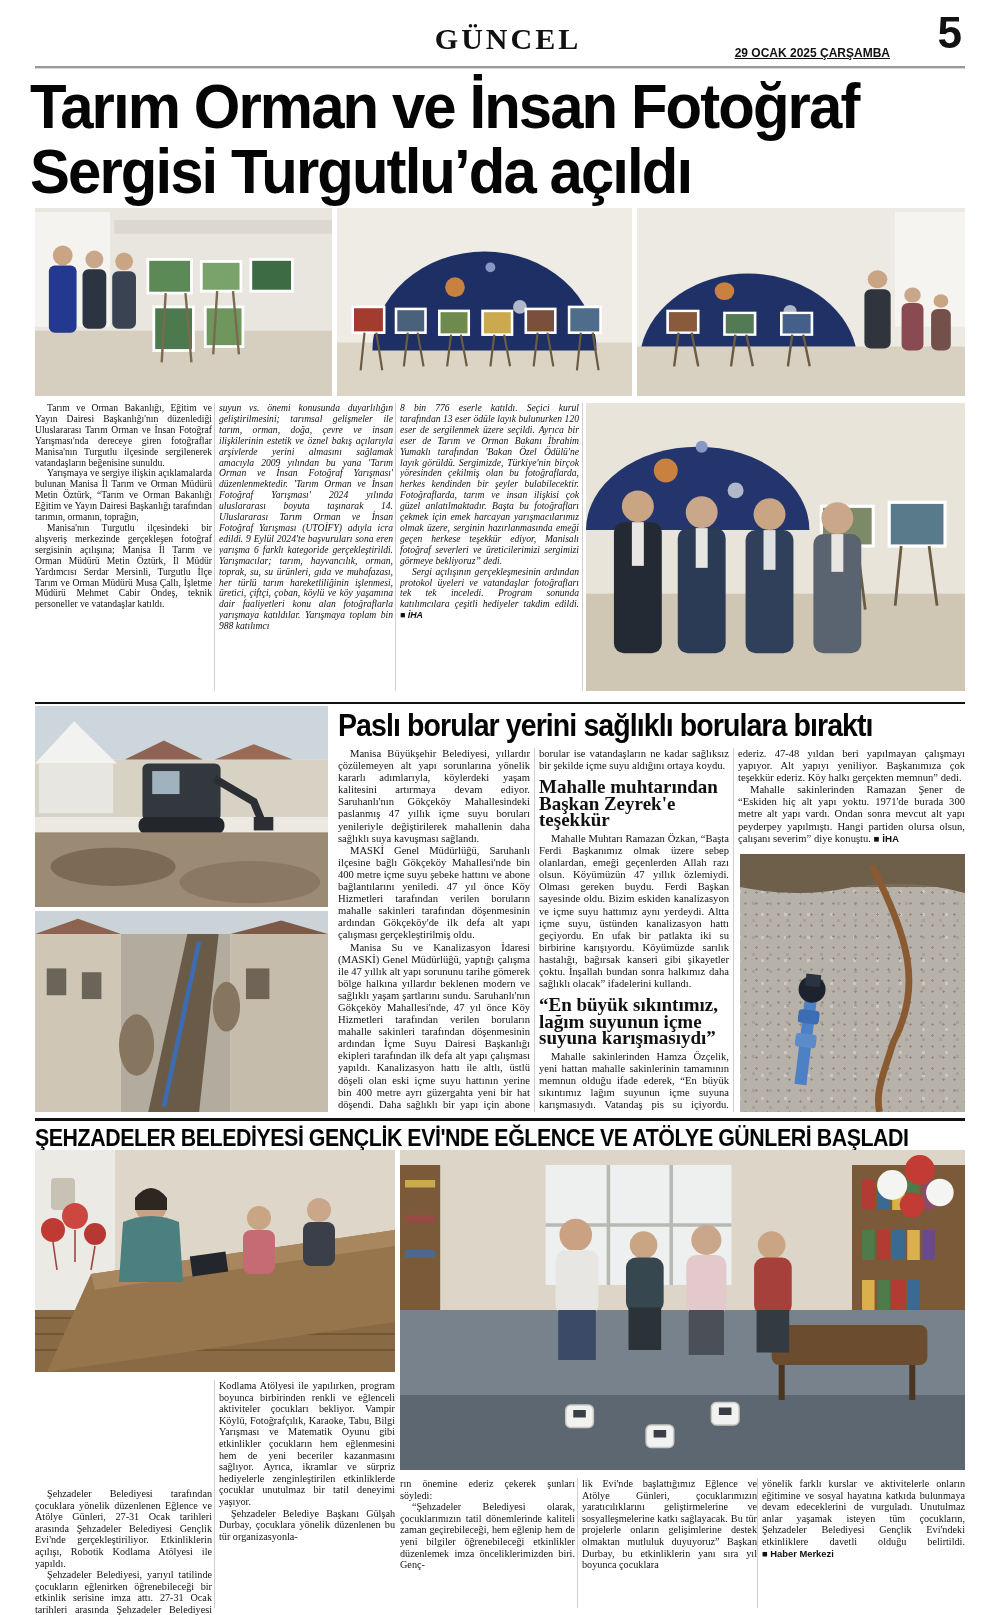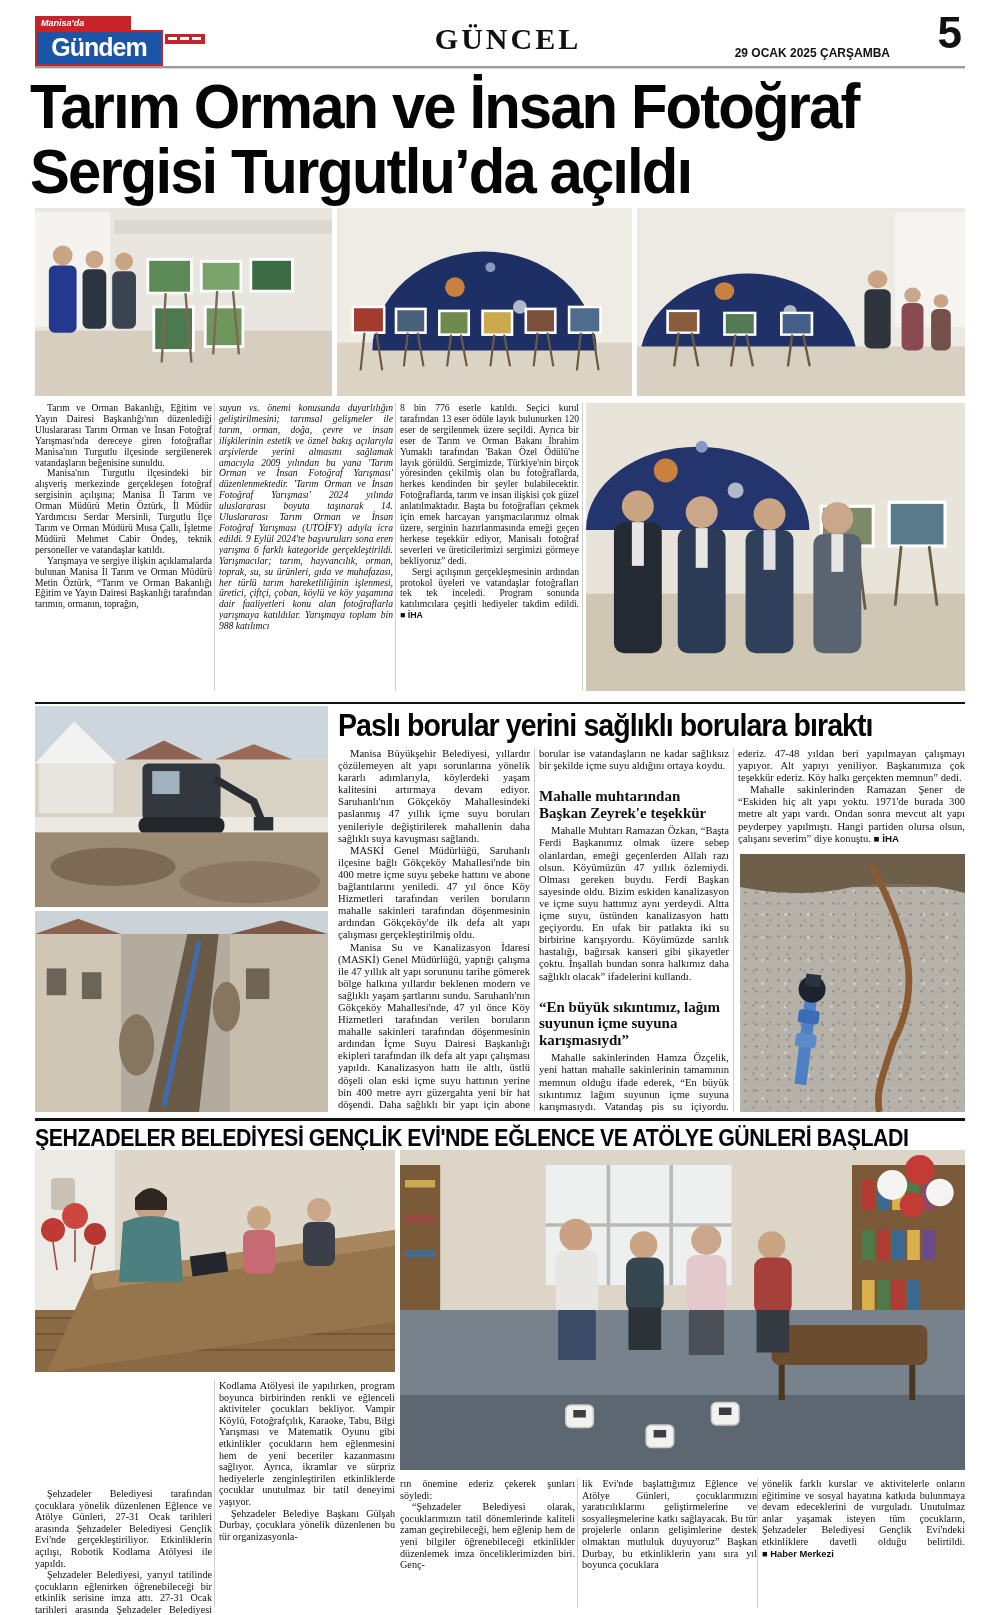--- a/index.html
+++ b/index.html
@@ -14,21 +14,21 @@
             font-weight:bold;font-size:9px;line-height:15px;padding-left:6px;box-sizing:border-box;}
   .logo-main{position:absolute;left:0;top:14px;width:128px;height:36px;background:#1c55a5;
              border:2px solid #c8232a;color:#fff;font-family:"Liberation Sans",sans-serif;
              font-weight:bold;font-size:25px;line-height:31px;text-align:center;box-sizing:border-box;
              letter-spacing:-1px;}
   .logo-tag{position:absolute;left:130px;top:18px;width:40px;height:10px;background:#c8232a;}
   .logo-tag i{position:absolute;top:3px;width:9px;height:3px;background:#fff;}
   .section-title{left:16px;right:0;top:22px;text-align:center;font-family:"Liberation Serif",serif;
                  font-weight:bold;font-size:30px;letter-spacing:3px;}
   .edition-date{right:110px;top:46px;font-family:"Liberation Sans",sans-serif;
-                font-weight:bold;font-size:12px;}
+                font-weight:bold;font-size:12px;text-decoration:underline;}
   .page-number{right:38px;top:8px;font-family:"Liberation Sans",sans-serif;
                font-weight:bold;font-size:44px;}
   .header-rule{left:35px;right:35px;top:66px;height:0;border-top:2px solid #9a9a9a;
                border-bottom:1px solid #d8d8d8;}
 
   
   .main-headline{left:30px;top:74px;width:1030px;transform:scaleX(.95);transform-origin:0 0;
                  font-family:"Liberation Sans",sans-serif;font-weight:bold;
                  font-size:63px;line-height:65px;letter-spacing:-2px;color:#050505;}
 
@@ -37,22 +37,22 @@
   .photo svg{display:block;width:100%;height:100%;}
 
   
   .col{overflow:hidden;text-align:justify;}
   .col p{margin:0;text-indent:12px;}
   .col p.noind{text-indent:0;}
   .a1 p{font-size:9.6px;line-height:10.9px;}
   .a2 p{font-size:10.6px;line-height:12.1px;}
   .a3 p{font-size:10.2px;line-height:11.6px;}
   .credit{font-family:"Liberation Sans",sans-serif;font-weight:bold;font-size:.92em;white-space:nowrap;}
-  .subhead{margin:16px 0 4px;font-family:"Liberation Serif",serif;font-weight:bold;
-           font-size:15px;line-height:16.6px;text-indent:0;text-align:left;}
+  .subhead{margin:7px 0 4px;font-family:"Liberation Serif",serif;font-weight:bold;
+           font-size:19px;line-height:16.6px;text-indent:0;text-align:left;}
   .col-divider{width:0;border-left:1px solid #cfcfcf;}
 
   
   .rule-thin{left:35px;right:35px;height:0;border-top:2px solid #111;}
   .rule-thick{left:35px;right:35px;height:0;border-top:3px solid #111;}
   .a2-headline{left:338px;top:708px;width:690px;transform:scaleX(.92);transform-origin:0 0;
                font-family:"Liberation Sans",sans-serif;font-weight:bold;font-size:31px;
                letter-spacing:-1px;color:#050505;}
   .a3-headline{left:35px;top:1124px;width:1050px;transform:scaleX(.89);transform-origin:0 0;
                font-family:"Liberation Sans",sans-serif;font-weight:bold;font-size:24px;
@@ -65,29 +65,20 @@
       radial-gradient(#a8a298 12%, transparent 14%),
       radial-gradient(#cdc8bf 10%, transparent 12%);
     background-size:11px 11px,17px 17px,23px 23px;
     background-position:0 0,5px 7px,11px 3px;}
 </style>
 </head>
 <body>
 
 <div id="page">
 
-  <div class="abs logo-wrap">
-    <div class="logo-top">Manisa'da</div>
-    <div class="logo-tag">
-      <i style="left:3px;"></i>
-        <i style="left:15px;"></i>
-        <i style="left:27px;"></i>
-    </div>
-    <div class="logo-main">Gündem</div>
-  </div>
   <div class="abs section-title">GÜNCEL</div>
   <div class="abs edition-date">29 OCAK 2025 ÇARŞAMBA</div>
   <div class="abs page-number">5</div>
   <div class="abs header-rule"></div>
 
   <div class="abs main-headline">
     <div>Tarım Orman ve İnsan Fotoğraf</div>
     <div>Sergisi Turgutlu’da açıldı</div>
   </div>
 
@@ -144,29 +135,29 @@
         <rect x="104" y="41" width="12" height="30" rx="3" fill="#30343c"></rect>
       <circle cx="126" cy="44" r="3.8" fill="#caa78a"></circle>
         <rect x="121" y="48" width="10" height="24" rx="3" fill="#8a4a52"></rect>
       <circle cx="139" cy="47" r="3.4" fill="#c9a583"></circle>
         <rect x="134.5" y="51" width="9" height="21" rx="3" fill="#74504a"></rect>
     </svg>
   </div>
 
   <div class="abs col a1" style="left:35px;top:403px;width:177px;height:288px;">
     <p>Tarım ve Orman Bakanlığı, Eğitim ve Yayın Dairesi Başkanlığı'nın düzenlediği Uluslararası Tarım Orman ve İnsan Fotoğraf Yarışması'nda dereceye giren fotoğraflar Manisa'nın Turgutlu ilçesinde sergilenerek vatandaşların beğenisine sunuldu.</p>
+    <p>Yarışmaya ve sergiye ilişkin açıklamalarda bulunan Manisa İl Tarım ve Orman Müdürü Metin Öztürk, “Tarım ve Orman Bakanlığı Eğitim ve Yayın Dairesi Başkanlığı tarafından tarımın, ormanın, toprağın,</p>
     <p>Manisa'nın Turgutlu ilçesindeki bir alışveriş merkezinde gerçekleşen fotoğraf sergisinin açılışına; Manisa İl Tarım ve Orman Müdürü Metin Öztürk, İl Müdür Yardımcısı Serdar Mersinli, Turgutlu İlçe Tarım ve Orman Müdürü Musa Çallı, İşletme Müdürü Mehmet Cabir Öndeş, teknik personeller ve vatandaşlar katıldı.</p>
-    <p>Yarışmaya ve sergiye ilişkin açıklamalarda bulunan Manisa İl Tarım ve Orman Müdürü Metin Öztürk, “Tarım ve Orman Bakanlığı Eğitim ve Yayın Dairesi Başkanlığı tarafından tarımın, ormanın, toprağın,</p>
   </div>
   <div class="abs col-divider" style="left:214px;top:403px;height:288px;"></div>
   <div class="abs col a1" style="left:219px;top:403px;width:174px;height:288px;font-style:italic;">
     <p class="noind">suyun vs. önemi konusunda duyarlılığın geliştirilmesini; tarımsal gelişmeler ile tarım, orman, doğa, çevre ve insan ilişkilerinin estetik ve öznel bakış açılarıyla arşivlerde yerini almasını sağlamak amacıyla 2009 yılından bu yana 'Tarım Orman ve İnsan Fotoğraf Yarışması' düzenlenmektedir. 'Tarım Orman ve İnsan Fotoğraf Yarışması' 2024 yılında uluslararası boyuta taşınarak 14. Uluslararası Tarım Orman ve İnsan Fotoğraf Yarışması (UTOİFY) adıyla icra edildi. 9 Eylül 2024'te başvuruları sona eren yarışma 6 farklı kategoride gerçekleştirildi. Yarışmacılar; tarım, hayvancılık, orman, toprak, su, su ürünleri, gıda ve muhafazası, her türlü tarım hareketliliğinin işlenmesi, üretici, çiftçi, çoban, köylü ve köy yaşamına dair faaliyetleri konu alan fotoğraflarla yarışmaya katıldılar. Yarışmaya toplam bin 988 katılımcı</p>
   </div>
   <div class="abs col-divider" style="left:395px;top:403px;height:288px;"></div>
-  <div class="abs col a1" style="left:400px;top:403px;width:179px;height:288px;">
+  <div class="abs col a1" style="left:400px;top:403px;width:179px;height:288px;font-style:italic;">
     <p class="noind">8 bin 776 eserle katıldı. Seçici kurul tarafından 13 eser ödüle layık bulunurken 120 eser de sergilenmek üzere seçildi. Ayrıca bir eser de Tarım ve Orman Bakanı İbrahim Yumaklı tarafından 'Bakan Özel Ödülü'ne layık görüldü. Sergimizde, Türkiye'nin birçok yöresinden çekilmiş olan bu fotoğraflarda, herkes kendinden bir şeyler bulabilecektir. Fotoğraflarda, tarım ve insan ilişkisi çok güzel anlatılmaktadır. Başta bu fotoğrafları çekmek için emek harcayan yarışmacılarımız olmak üzere, serginin hazırlanmasında emeği geçen herkese teşekkür ediyor, Manisalı fotoğraf severleri ve üreticilerimizi sergimizi görmeye bekliyoruz” dedi.</p>
     <p><span>Sergi açılışının gerçekleşmesinin ardından protokol üyeleri ve vatandaşlar fotoğrafları tek tek inceledi. Program sonunda katılımcılara çeşitli hediyeler takdim edildi.</span> <b class="credit">■ İHA</b></p>
   </div>
   <div class="abs col-divider" style="left:582px;top:403px;height:288px;"></div>
   <div class="abs photo" style="left:586px;top:403px;width:379px;height:288px;">
     <svg viewBox="0 0 190 145" preserveAspectRatio="none">
       <rect x="0" y="0" width="190" height="96" fill="#e8e4da"></rect>
       <rect x="0" y="96" width="190" height="49" fill="#cfc6b4"></rect>
       <path d="M0 64 A56 42 0 0 1 112 64 Z" fill="#24356e"></path>
       <circle cx="40" cy="34" r="6" fill="#c9813f"></circle>

